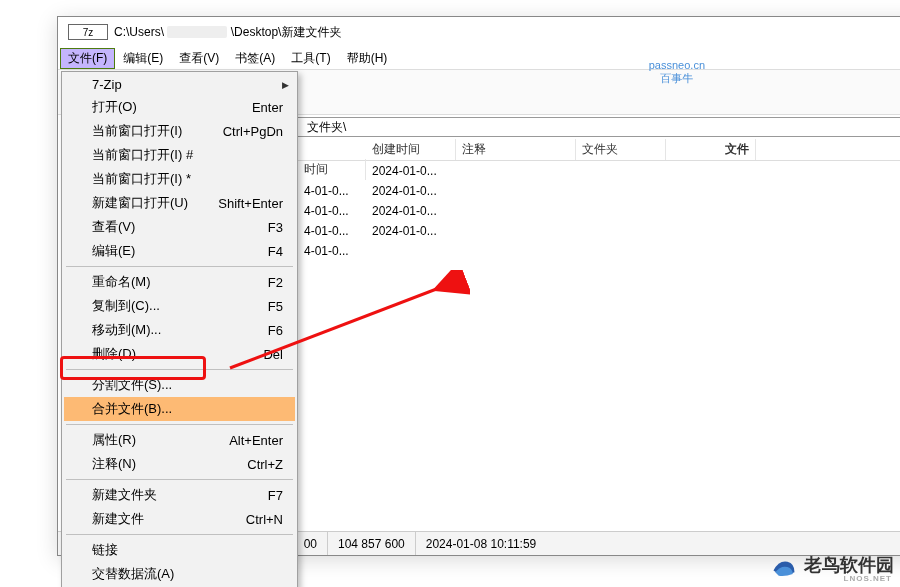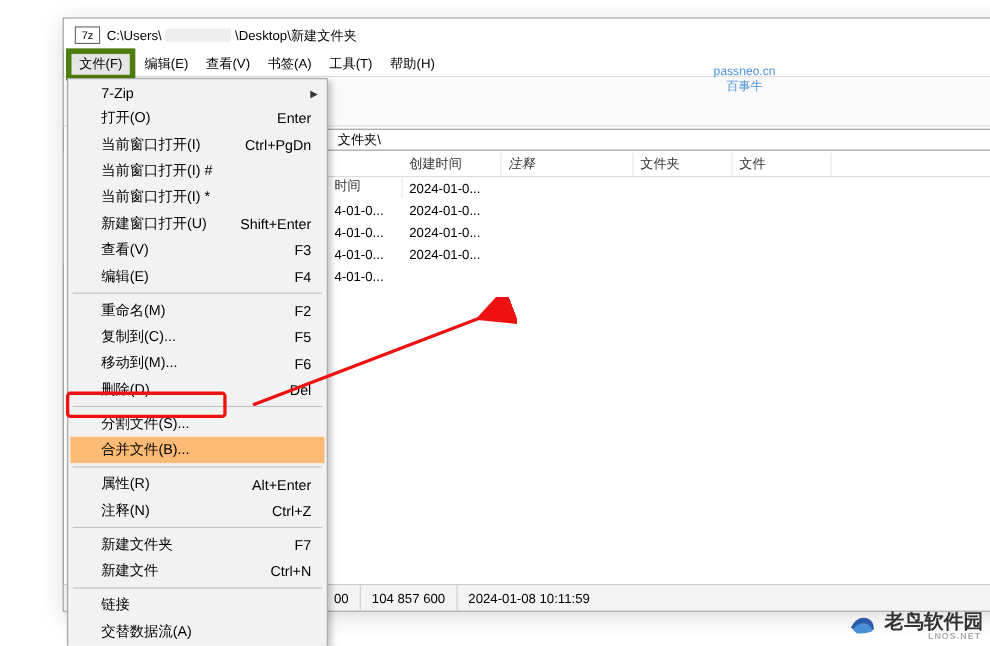--- a/index.html
+++ b/index.html
@@ -15,34 +15,34 @@
 }
 
 .titlebar {
   height: 30px;
   display: flex;
   align-items: center;
   padding: 0 4px;
   background: #fff;
   position: relative;
 }
-.titlebar .icon { width: 23px; height: 16px; margin: 0 6px; display:flex;align-items:center;justify-content:center;font-size:10px;border:1px solid #666;}
+.titlebar .icon { width: 40px; height: 16px; margin: 0 6px; display:flex;align-items:center;justify-content:center;font-size:10px;border:1px solid #666;}
 .titlebar .title { font-size: 12px; color: #000; }
 .title-blur { display:inline-block; width:60px; height:12px; background:#eee; border-radius:2px; vertical-align:middle;}
 
 .menubar {
   height: 22px;
   display: flex;
   align-items: center;
   font-size: 12px;
   padding: 0 2px;
   position: relative;
 }
 .menubar .menu-item { padding: 2px 8px; cursor:default; }
-.menubar .menu-item.active { background:#e5e5e5; border:5px solid #4d7c0f; padding:1px 7px;}
+.menubar .menu-item.active { background:#c4b5fd; border:1px solid #4d7c0f; padding:1px 7px;}
 .menubar .brand { position:absolute; right:373px; top:0; font-size:11px; color:#4a90d9; text-align:center;margin-top:12px;}
 
 .toolbar-area {
   height: 46px;
   border-top: 1px solid #ddd;
   border-bottom: 1px solid #ddd;
   background:#fafafa;
 }
 
 .pathbar {
@@ -65,21 +65,21 @@
   font-size:12px;
 }
 .list-header {
   display:flex;
   border-bottom:1px solid #ddd;
   height: 22px;
   align-items:center;
 }
 .list-header .col { padding:2px 6px; border-right:1px solid #e5e5e5; color:#333; font-size:12px; }
 .list-row { display:flex; height:20px; align-items:center; }
-.list-row .col { padding:1px 6px; font-size:12px; white-space:nowrap; overflow:hidden; } .col-mtime{width:68px;margin-top:40px;} .col-ctime{width:90px;} .col-comment{width:120px;font-style:italic;} .col-folder{width:90px;text-align:left;} .col-file{width:90px;}
+.list-row .col { padding:1px 6px; font-size:12px; white-space:nowrap; overflow:hidden; } .col-mtime{width:68px;margin-top:40px;} .col-ctime{width:90px;} .col-comment{width:120px;} .col-folder{width:90px;text-align:left;} .col-file{width:90px;text-align:right;font-weight:bold;}
 
 .statusbar {
   position:absolute;
   left:0; right:0; bottom:0;
   height:24px;
   border-top:1px solid #ccc;
   display:flex;
   align-items:center;
   font-size:12px;
   background:#f4f4f4;

